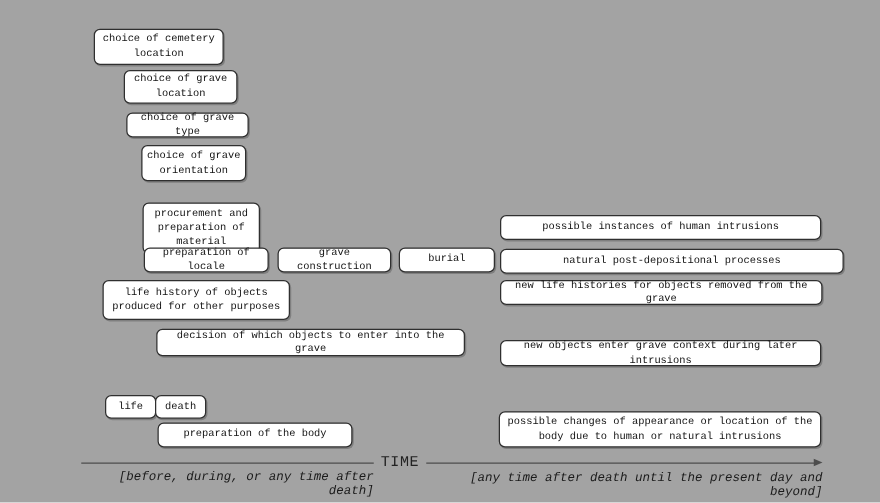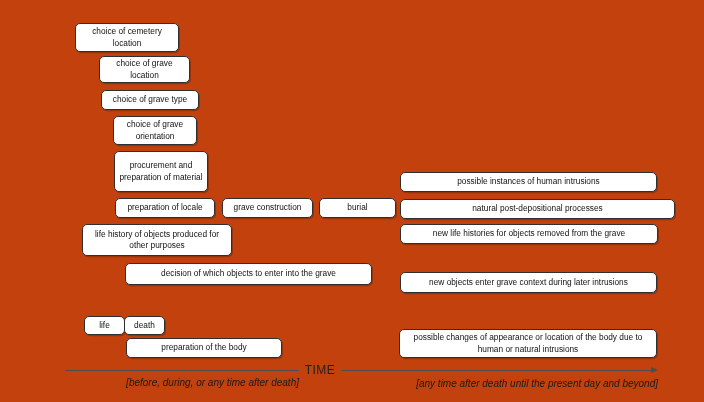--- a/index.html
+++ b/index.html
@@ -1,20 +1,20 @@
 <!DOCTYPE html>
 <html><head>
 <meta charset="utf-8">
 <style>
   html,body{margin:0;padding:0;background:#ffffff;}
   #stage{
     position:relative;
     width:704px;height:402px;
-    background:#c2410c;
-    font-family:Liberation Sans, sans-serif;
+    background:#a3a3a3;
+    font-family:Liberation Mono, monospace;
     color:#111111;
     overflow:hidden;
   }
   .box{
     position:absolute;
     box-sizing:border-box;
     background:#ffffff;
     border:1.2px solid #2f2f2f;
     border-radius:5px;
     box-shadow:1px 1.2px 0.5px rgba(0,0,0,0.22);
@@ -59,21 +59,21 @@
 <div id="stage">
 
   <div class="box" style="left:75px;top:23px;width:104px;height:29px">choice of cemetery location</div>
 
   <div class="box" style="left:99px;top:56px;width:91px;height:27px">choice of grave location</div>
 
   <div class="box" style="left:101px;top:90px;width:98px;height:20px">choice of grave type</div>
 
   <div class="box" style="left:113px;top:116px;width:84px;height:29px">choice of grave orientation</div>
 
-  <div class="box" style="left:114px;top:151px;width:94px;height:41px">procurement and preparation of material</div>
+  <div class="box" style="left:114px;top:162px;width:94px;height:41px">procurement and preparation of material</div>
 
   <div class="box" style="left:115px;top:198px;width:100px;height:20px">preparation of locale</div>
 
   <div class="box" style="left:222px;top:198px;width:91px;height:20px">grave construction</div>
 
   <div class="box" style="left:319px;top:198px;width:77px;height:20px">burial</div>
 
   <div class="box" style="left:82px;top:224px;width:150px;height:32px">life history of objects produced for other purposes</div>
 
   <div class="box" style="left:125px;top:263px;width:247px;height:22px">decision of which objects to enter into the grave</div>

